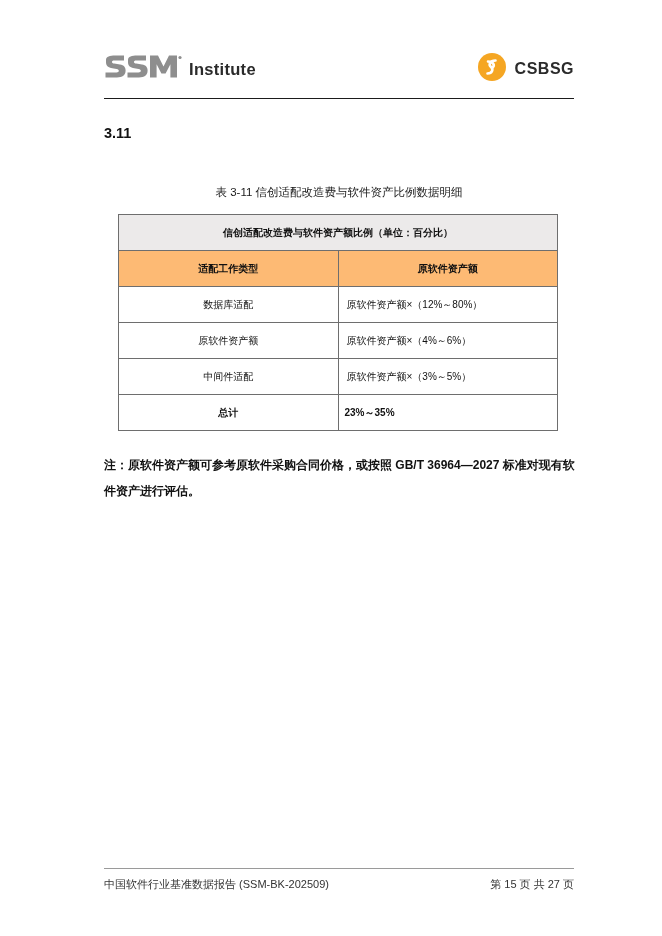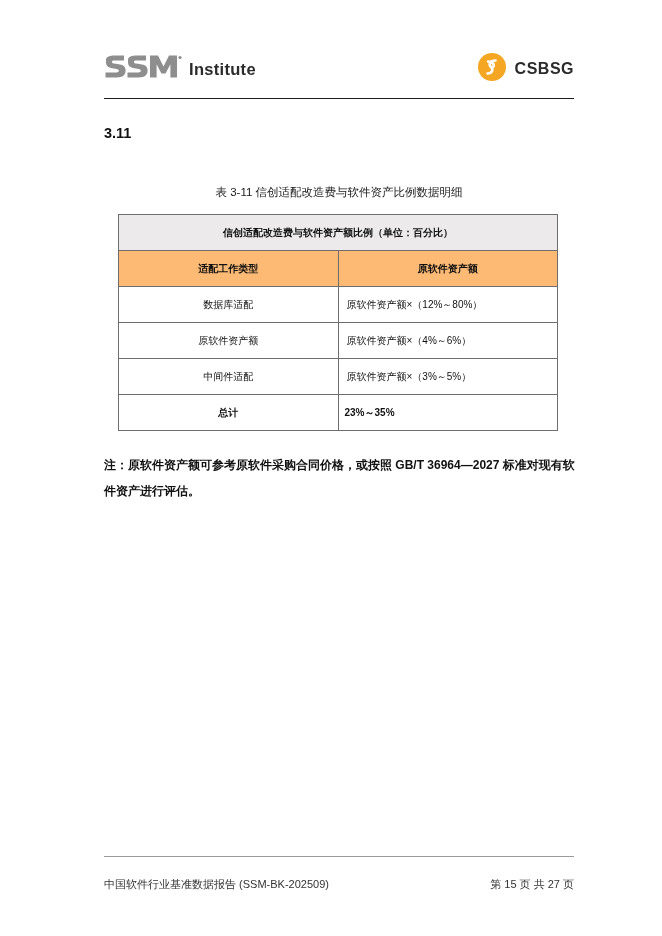--- a/index.html
+++ b/index.html
@@ -141,21 +141,21 @@
     width: 472px;
   }
 
   
   .footer {
     position: absolute;
     left: 96px;
     right: 96px;
     bottom: 44px;
     border-top: 1px solid #9a9a9a;
-    padding-top: 20px;
+    padding-top: 8px;
     display: flex;
     justify-content: space-between;
     align-items: center;
     font-size: 11px;
     color: #333333;
   }
   .footer .right { white-space: nowrap; }
 </style>
 </head>
 <body>

